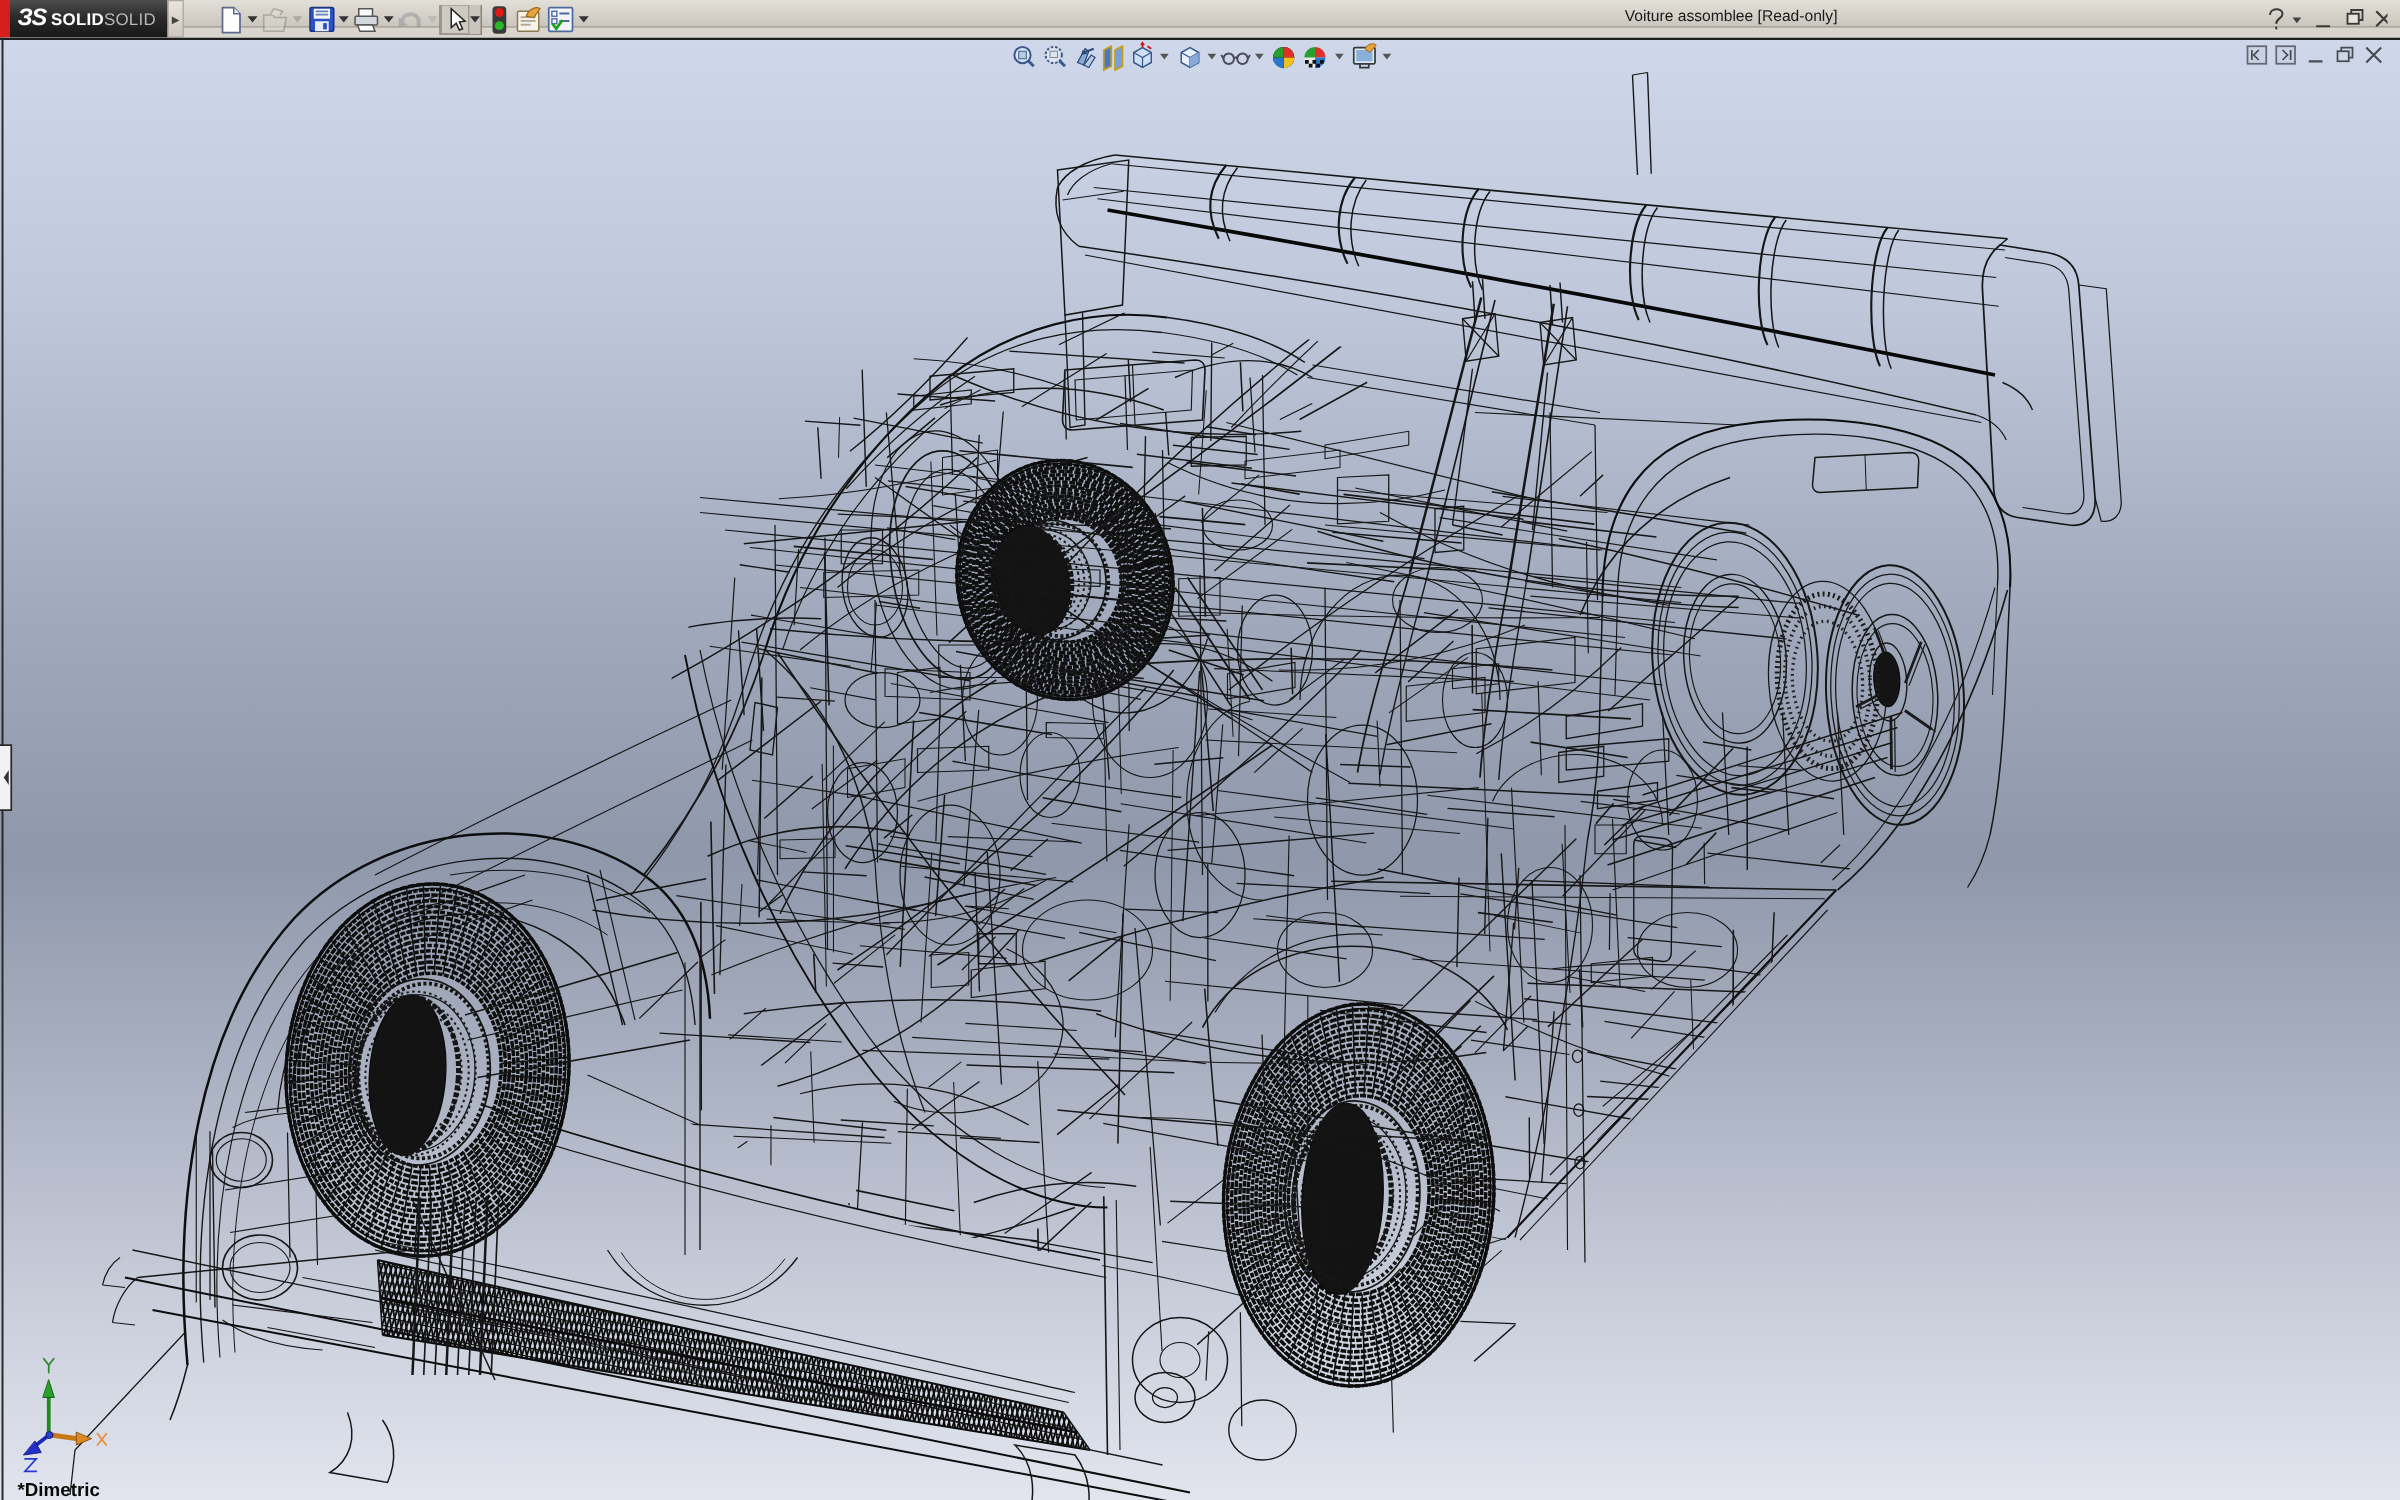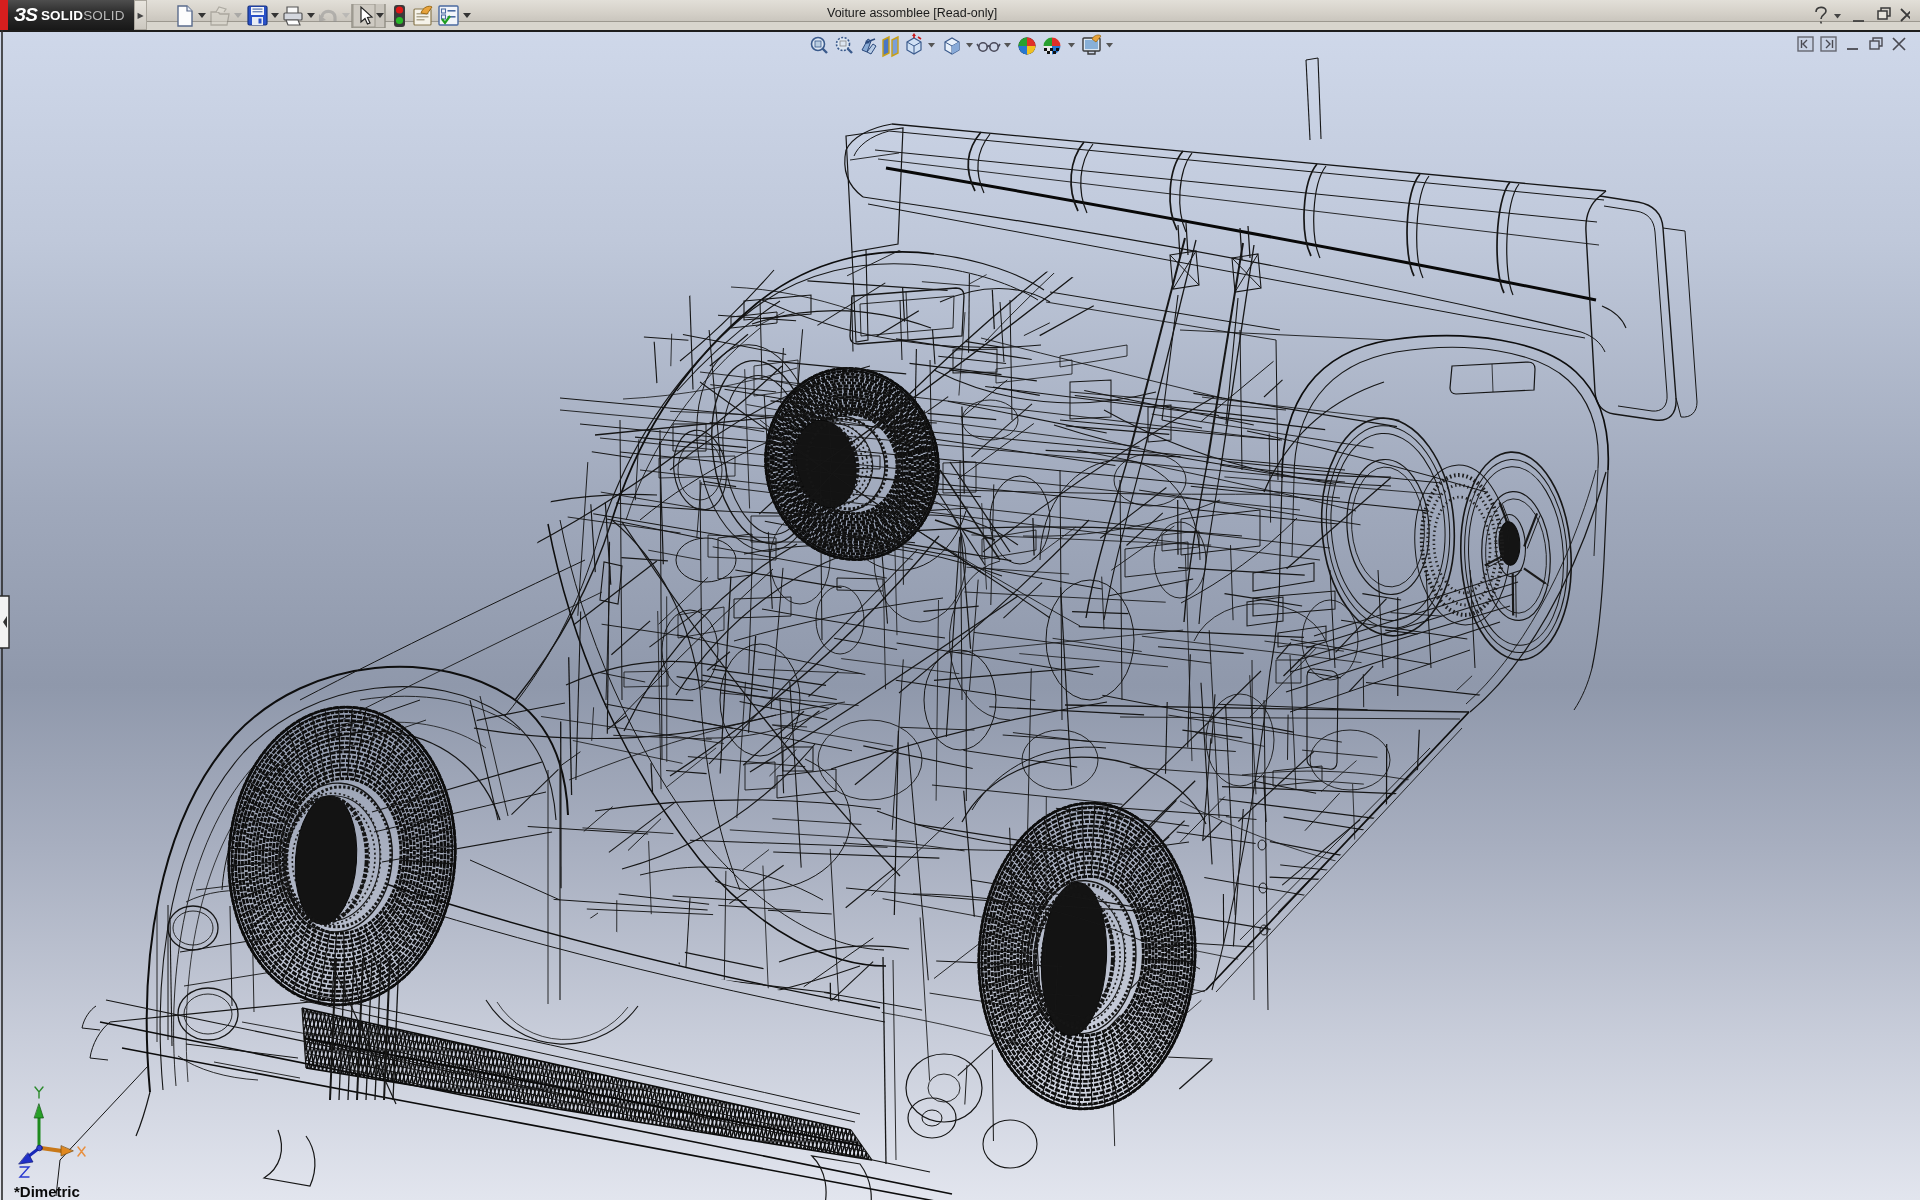--- a/index.html
+++ b/index.html
@@ -11,21 +11,21 @@
   #redstrip { position:absolute; left:0; top:0; width:8px; height:30px; background:#d61e1e; }
   #logo { position:absolute; left:8px; top:0; width:126px; height:30px;
     background:linear-gradient(180deg,#4e4e4e 0%,#2b2b2b 45%,#181818 100%);
     color:#fff; display:flex; align-items:center; }
   #logo .ds { font-size:19px; font-style:italic; font-weight:bold; margin-left:6px; letter-spacing:-1px;}
   #logo .sw { font-size:13.5px; font-weight:bold; letter-spacing:0.2px; margin-left:4px;}
   #logo .sw span { color:#b8b8b8; font-weight:normal; }
   #logoarrow { position:absolute; left:134px; top:0px; width:13px; height:30px;
      background:linear-gradient(180deg,#e8e5de,#ccc8c0); border:1px solid #aaa69d;
      font-size:8px; color:#444; text-align:center; line-height:30px; }
-  #title { position:absolute; left:827px; top:0; width:600px; text-align:left;
+  #title { position:absolute; left:870px; top:0; width:600px; text-align:right;
     font-size:12.5px; color:#1a1a1a; line-height:26px; }
   .tbicon { position:absolute; top:4px; }
   #viewport { position:absolute; left:0; top:30px; width:1920px; height:1108px; }
   svg { display:block; }
 </style>
 </head>
 <body>
 <div id="titlebar">
   <div id="redstrip"></div>
   <div id="logo">

